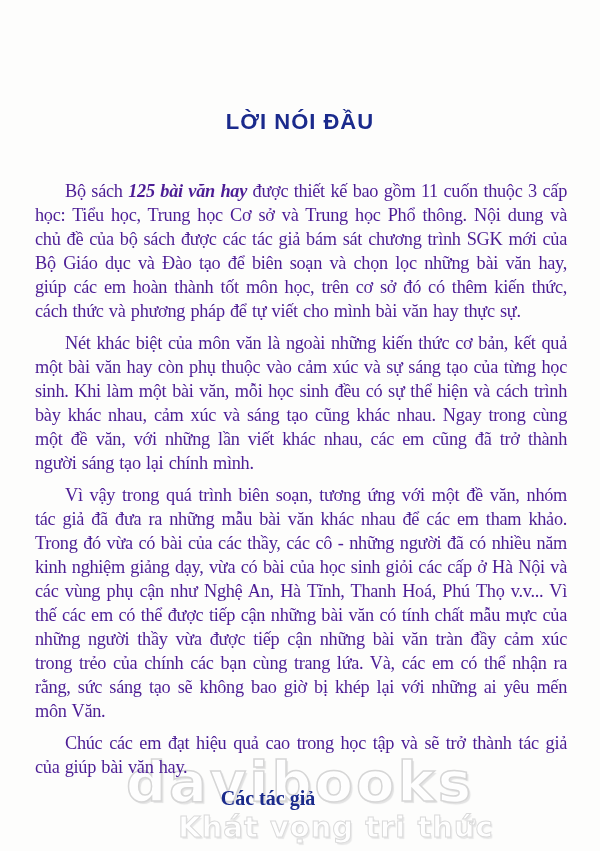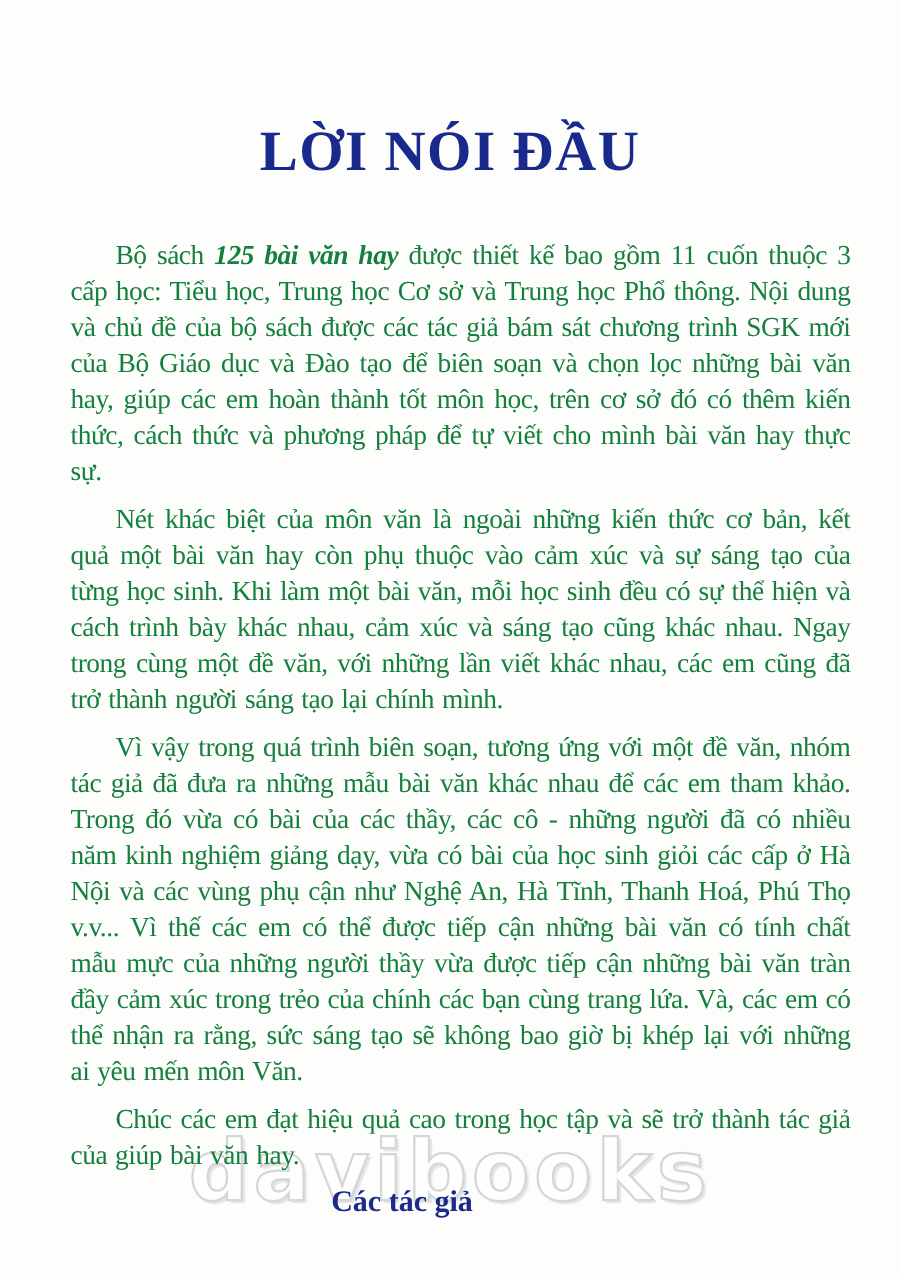--- a/index.html
+++ b/index.html
@@ -11,43 +11,43 @@
     position: relative;
     width: 600px;
     height: 851px;
     background: #fdfdfc;
     overflow: hidden;
     font-family: "Liberation Serif", serif;
   }
   .title {
     position: relative;
     z-index: 1;
-    margin: 84px 0 0 0;
+    margin: 105px 0 0 0;
     text-align: center;
-    font-family: Liberation Serif, serif;
+    font-family: Liberation Sans, sans-serif;
     font-weight: bold;
-    font-size: 38px;
+    font-size: 22px;
     line-height: 34px;
     letter-spacing: 1px;
     color: #1a2a8c;
   }
   .content {
     position: relative;
     z-index: 1;
     margin: 40px 33px 0 35px;
   }
   .para {
-    margin: 0 0 8px 12px;
+    margin: 0 0 8px 0;
     text-indent: 30px;
     text-align: justify;
     font-size: 18.3px;
     line-height: 24px;
     letter-spacing: -0.3px;
     word-spacing: 1px;
-    color: #15803d;
+    color: #4c1d95;
   }
   .series-name {
     font-weight: bold;
     font-style: italic;
   }
   .signature {
     position: relative;
     z-index: 2;
     margin: 8px 66px 0 0;
     text-align: center;
@@ -103,15 +103,16 @@
 
     <p class="para">Vì vậy trong quá trình biên soạn, tương ứng với một đề văn, nhóm tác giả đã đưa ra những mẫu bài văn khác nhau để các em tham khảo. Trong đó vừa có bài của các thầy, các cô - những người đã có nhiều năm kinh nghiệm giảng dạy, vừa có bài của học sinh giỏi các cấp ở Hà Nội và các vùng phụ cận như Nghệ An, Hà Tĩnh, Thanh Hoá, Phú Thọ v.v... Vì thế các em có thể được tiếp cận những bài văn có tính chất mẫu mực của những người thầy vừa được tiếp cận những bài văn tràn đầy cảm xúc trong trẻo của chính các bạn cùng trang lứa. Và, các em có thể nhận ra rằng, sức sáng tạo sẽ không bao giờ bị khép lại với những ai yêu mến môn Văn.</p>
 
     <p class="para">Chúc các em đạt hiệu quả cao trong học tập và sẽ trở thành tác giả của giúp bài văn hay.</p>
 
     <div class="signature">Các tác giả</div>
   </div>
 
   <div class="watermark">
     <div class="wm-brand">davibooks</div>
+    <div class="wm-slogan">Khát vọng tri thức</div>
   </div>
 
 </div>
 
 </body></html>

